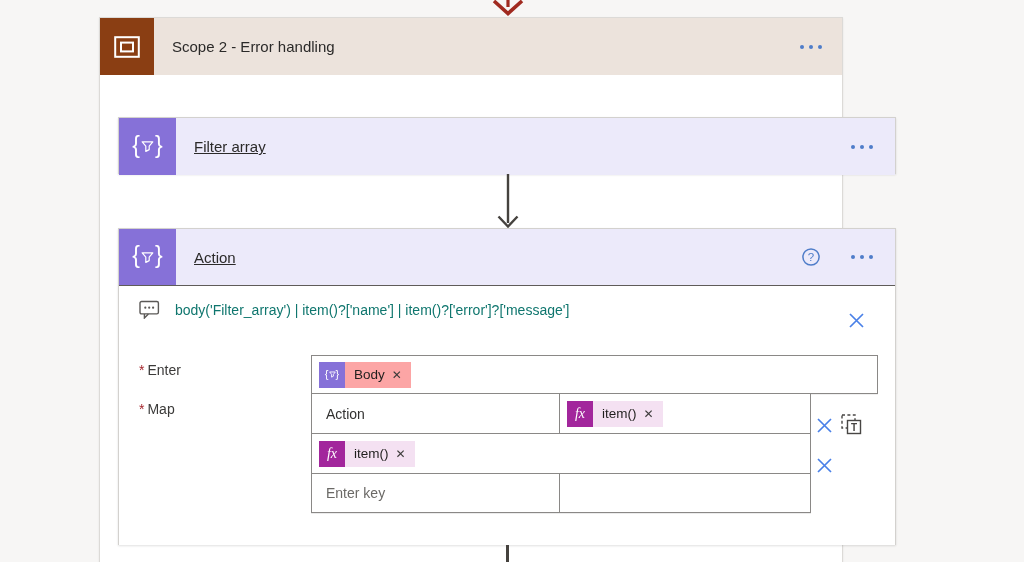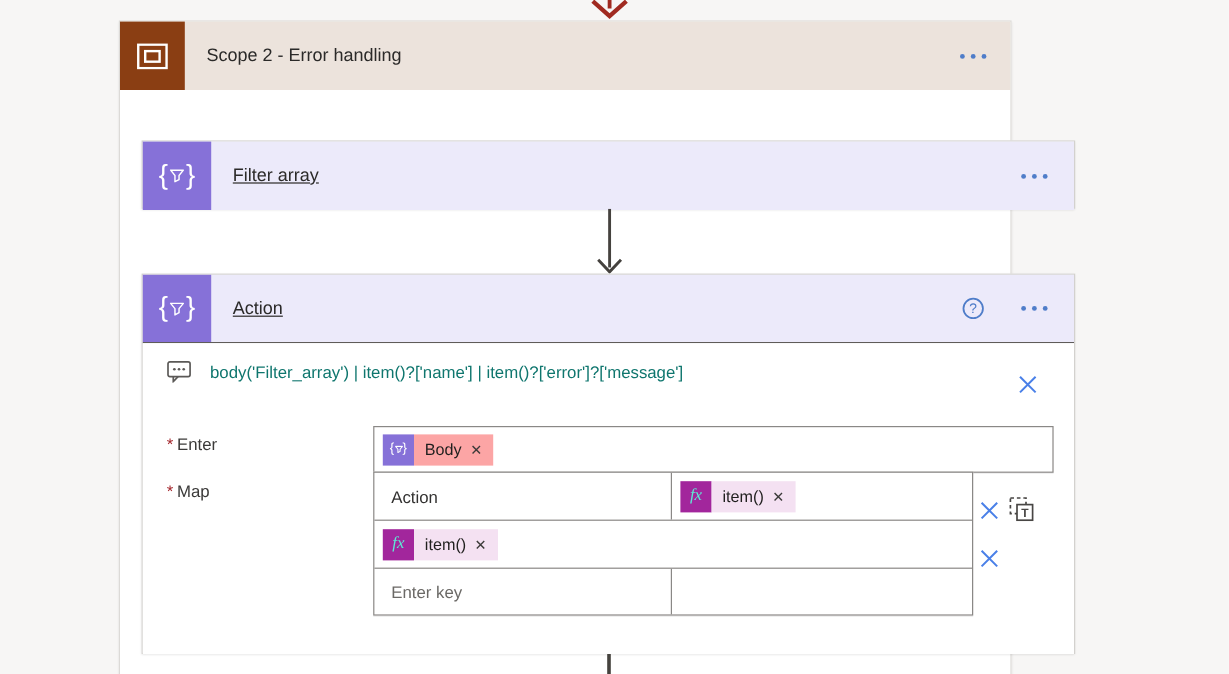--- a/index.html
+++ b/index.html
@@ -77,21 +77,21 @@
   }
   .tok-icon-purple { background:#8671d8; }
   .tok-icon-magenta { background:#a2269c; }
   .token .mini-brace { color:#fff; font-size:11px; line-height:1; padding-bottom:1px; }
   .tok-pill {
     height:26px; display:flex; align-items:center; padding:0 9px; gap:7px; font-size:13.5px; color:#201f1e;
   }
   .pill-lav { background:#fca5a5;justify-content:flex-end; }
   .pill-pink { background:#f4e1f2; }
   .tok-x { font-size:12px; color:#3b3a39; cursor:pointer; }
-  .fx-label { color:#5eead4; font-style:italic; font-family:"Liberation Serif","DejaVu Serif",serif; font-size:14px; }
+  .fx-label { color:#ffffff; font-style:italic; font-family:"Liberation Serif","DejaVu Serif",serif; font-size:14px; }
 
   
   .map-label { top:115px;text-align:right; }
   .map-table {
     position:absolute; left:192px; top:107px; width:500px;
     border:1px solid #8a8886; background:#fff; box-shadow:0 1px 0 rgba(0,0,0,.08);
   }
   .map-row { display:flex; height:40px; border-bottom:1px solid #8a8886; }
   .map-row:last-child { border-bottom:none; height:38px;gap:20px; }
   .map-key {

